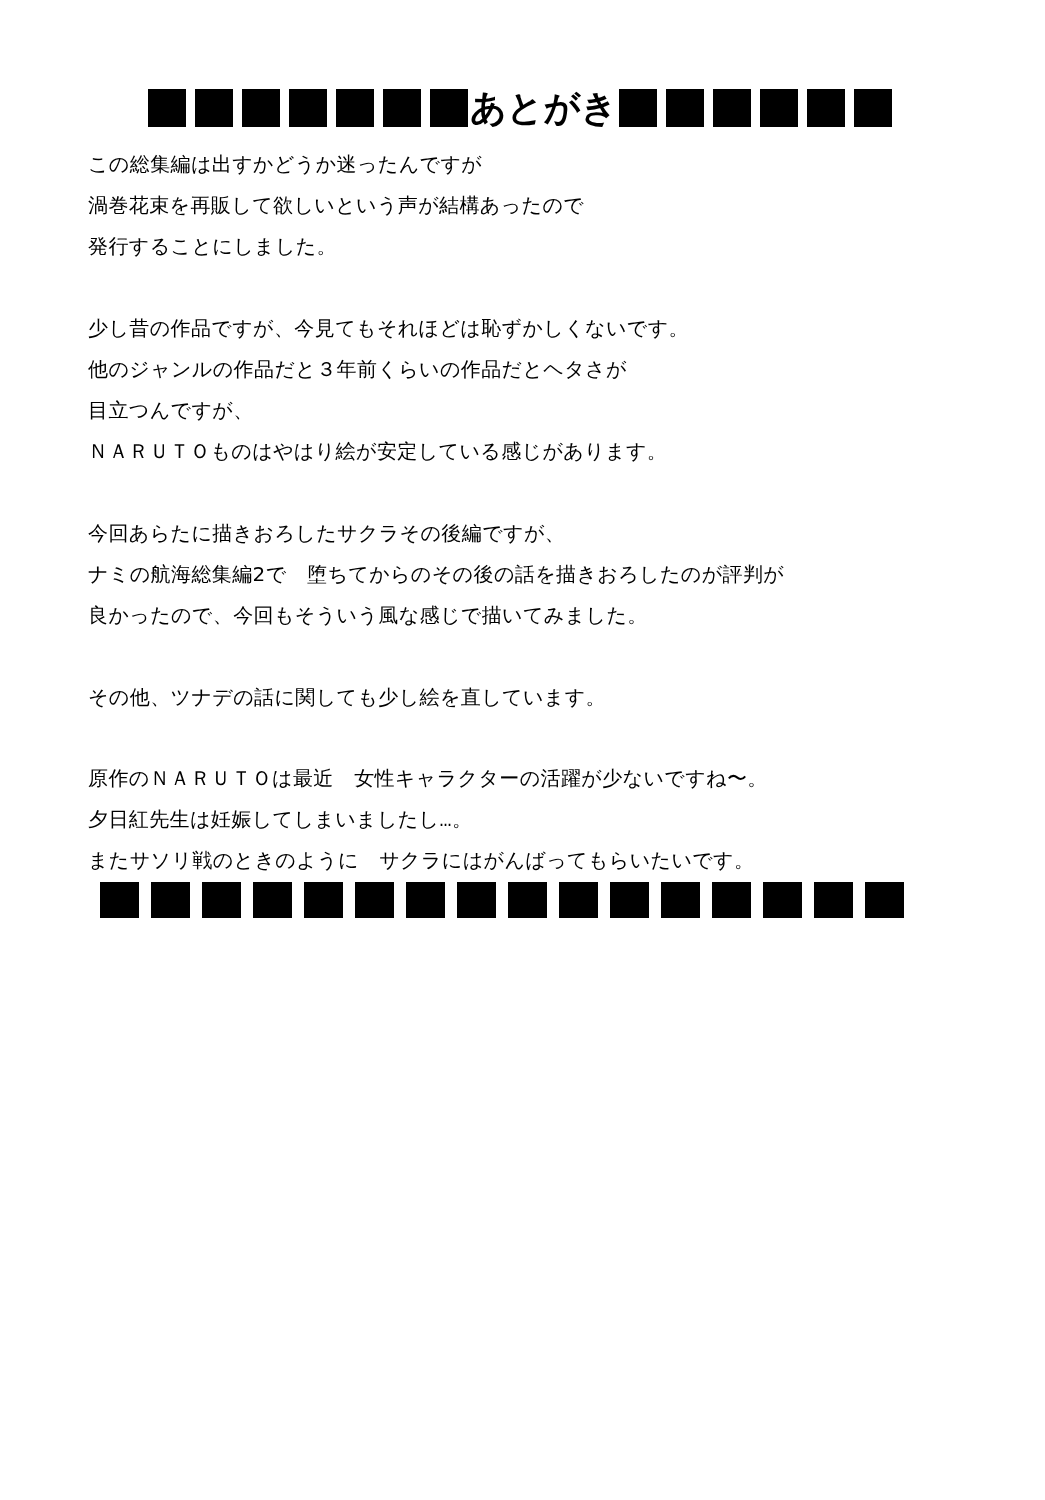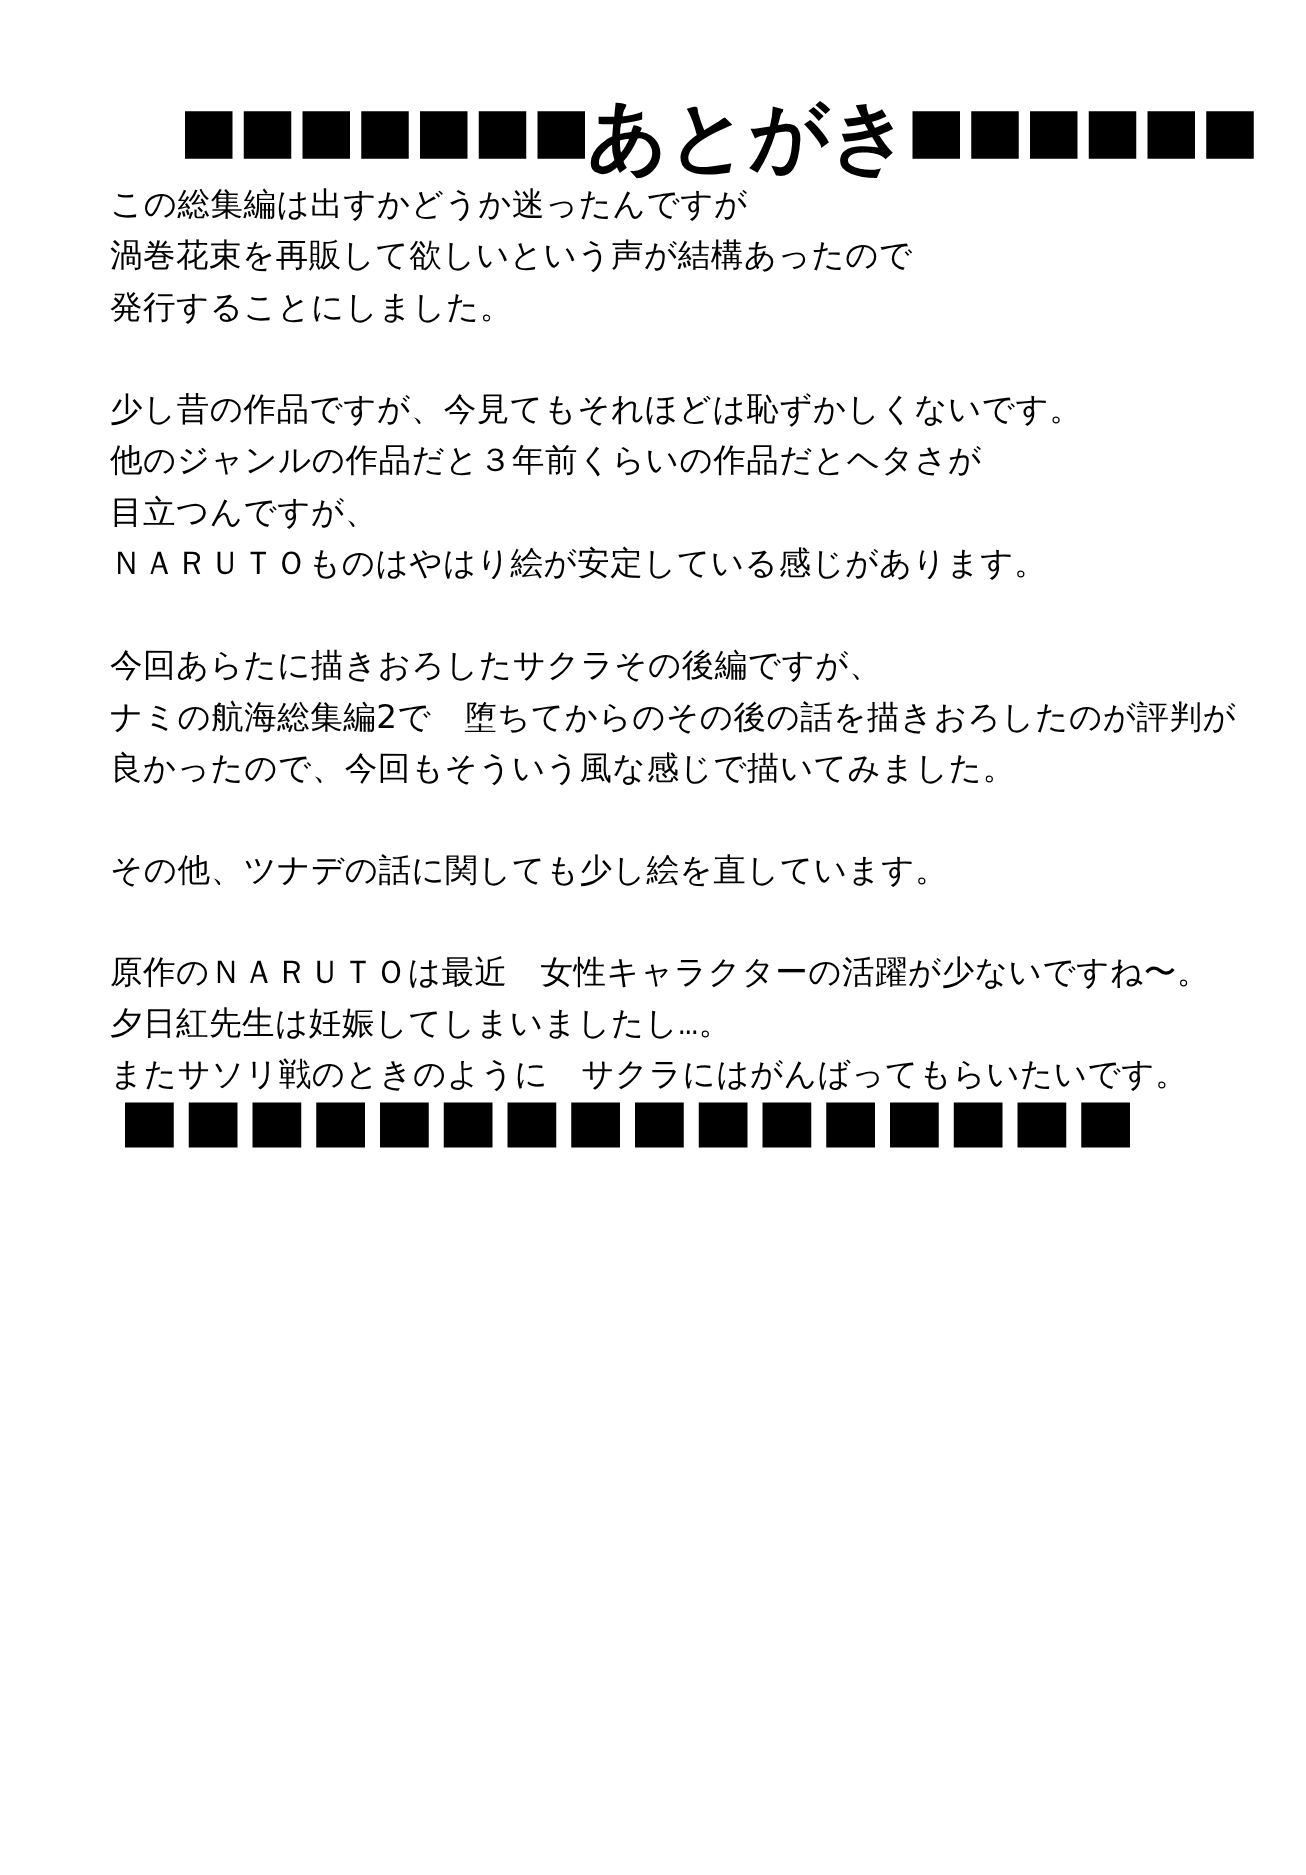--- a/index.html
+++ b/index.html
@@ -38,34 +38,34 @@
   }
   .title-row .blocks.left { margin-right: 2px; }
   .title-row .blocks.right { margin-left: 2px; }
   .sq {
     width: 38px;
     height: 38px;
     background: #000;
     display: block;
   }
   .title-text {
-    font-size: 63px;
+    font-size: 36px;
     line-height: 1;
     font-weight: 700;
     letter-spacing: 0px;
     white-space: nowrap;
   }
 
   
   .body-text {
     position: absolute;
     left: 88px;
     top: 144px;
     width: 880px;
-    font-size: 26px;
+    font-size: 20px;
     line-height: 41px;
     letter-spacing: 0.4px;
     white-space: pre-wrap;
   }
   .para { margin: 0 0 41px 0; }
   .para:last-child { margin-bottom: 0; font-family: Liberation Mono, monospace; }
   .line { display: block; white-space: pre; }
 
   
   .divider-row {

